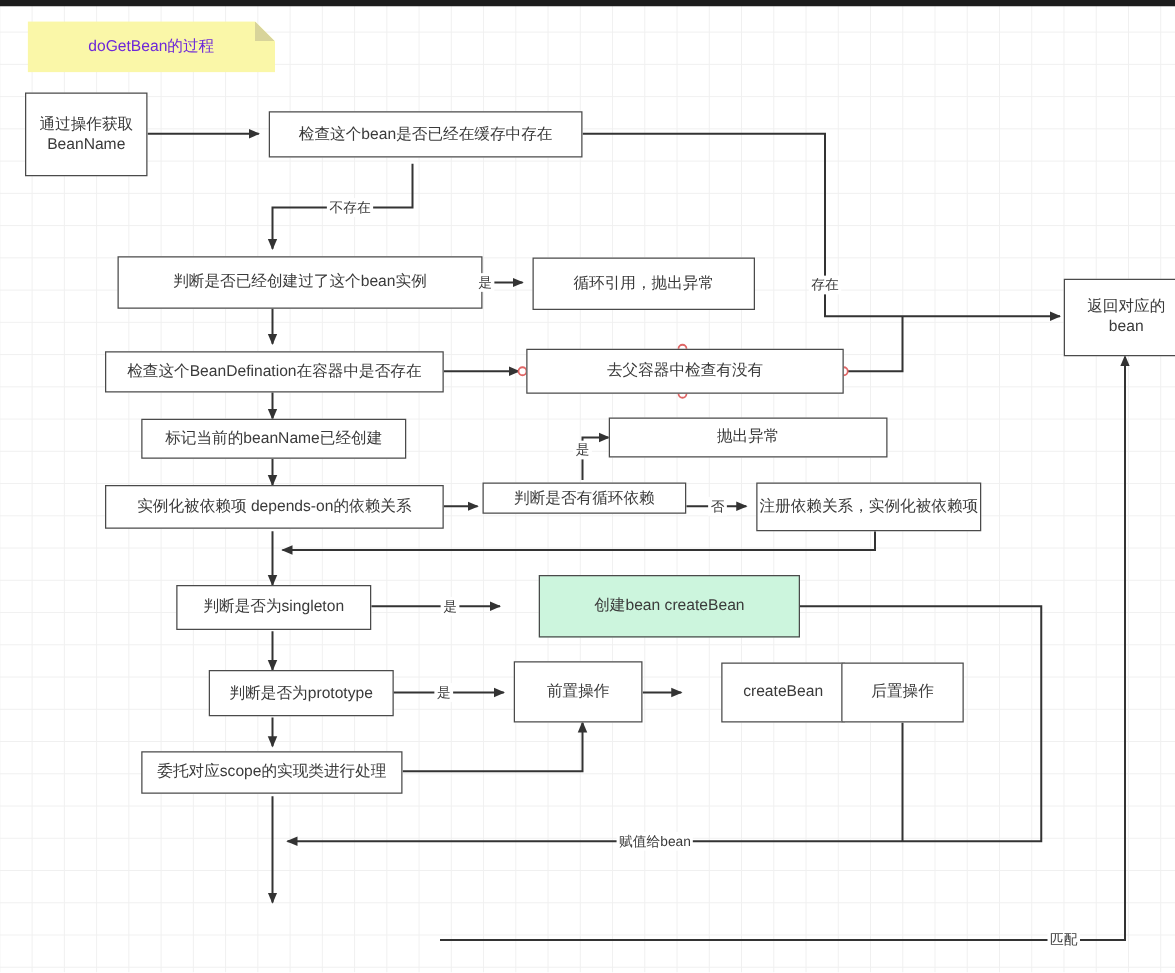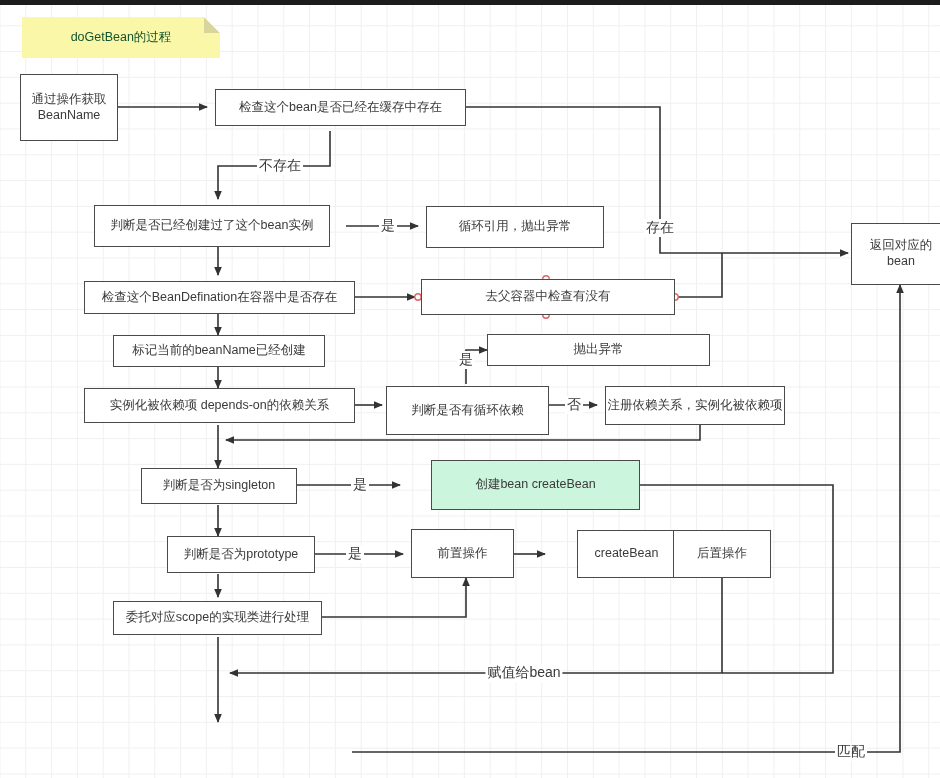--- a/index.html
+++ b/index.html
@@ -21,32 +21,32 @@
   .node{
     position:absolute;box-sizing:border-box;
     border:1.6px solid #4a4a4a;background:#ffffff;
     display:flex;align-items:center;justify-content:center;
     color:#3a3a3a;line-height:1.25;text-align:center;
     font-size:12.5px;white-space:pre-line;
   }
   .node.green{background:#ccf5dd;border-color:#4a4a4a;margin-left:23px;}
   .sticky{
     position:absolute;background:#faf7a8;border:none;
-    color:#14532d;font-size:12.5px;
+    color:#6d28d9;font-size:12.5px;
     display:flex;align-items:center;justify-content:center;
     clip-path:polygon(0 0, calc(100% - 16px) 0, 100% 16px, 100% 100%, 0 100%);
     text-align:right;
   }
   .sticky .fold{
     position:absolute;right:0;top:0;width:16px;height:16px;
     background:#d8d49a;
     clip-path:polygon(0 0, 100% 100%, 0 100%);
   }
   .elabel{
-    position:absolute;font-size:14px;color:#3a3a3a;
+    position:absolute;font-size:11px;color:#3a3a3a;
     background:#ffffff;padding:0 2px;white-space:nowrap;
     transform:translate(-50%,-50%);
   }
 </style>
 </head>
 <body>
 
 <div id="canvas">
 
   <div id="topbar"></div>
@@ -121,35 +121,35 @@
   <div class="sticky" style="left:22px;top:17px;width:198px;height:41px;">
     <span>doGetBean的过程</span>
     <span class="fold"></span>
   </div>
 
   <div class="node" style="left:20px;top:74px;width:98px;height:67px;">通过操作获取
 BeanName</div>
 
   <div class="node" style="left:215px;top:89px;width:251px;height:37px;">检查这个bean是否已经在缓存中存在</div>
 
-  <div class="node" style="left:94px;top:205px;width:236px;height:42px;">判断是否已经创建过了这个bean实例</div>
+  <div class="node" style="left:94px;top:205px;width:292px;height:42px;">判断是否已经创建过了这个bean实例</div>
 
   <div class="node" style="left:426px;top:206px;width:178px;height:42px;">循环引用，抛出异常</div>
 
   <div class="node" style="left:84px;top:281px;width:271px;height:33px;">检查这个BeanDefination在容器中是否存在</div>
 
   <div class="node" style="left:421px;top:279px;width:254px;height:36px;">去父容器中检查有没有</div>
 
   <div class="node" style="left:113px;top:335px;width:212px;height:32px;">标记当前的beanName已经创建</div>
 
   <div class="node" style="left:487px;top:334px;width:223px;height:32px;">抛出异常</div>
 
   <div class="node" style="left:84px;top:388px;width:271px;height:35px;">实例化被依赖项 depends-on的依赖关系</div>
 
-  <div class="node" style="left:386px;top:386px;width:163px;height:49px;">判断是否有循环依赖</div>
+  <div class="node" style="left:386px;top:386px;width:163px;height:25px;">判断是否有循环依赖</div>
 
   <div class="node" style="left:605px;top:386px;width:180px;height:39px;">注册依赖关系，实例化被依赖项</div>
 
   <div class="node" style="left:141px;top:468px;width:156px;height:36px;">判断是否为singleton</div>
 
   <div class="node green" style="left:408px;top:460px;width:209px;height:50px;">创建bean createBean</div>
 
   <div class="node" style="left:167px;top:536px;width:148px;height:37px;">判断是否为prototype</div>
 
   <div class="node" style="left:411px;top:529px;width:103px;height:49px;">前置操作</div>

